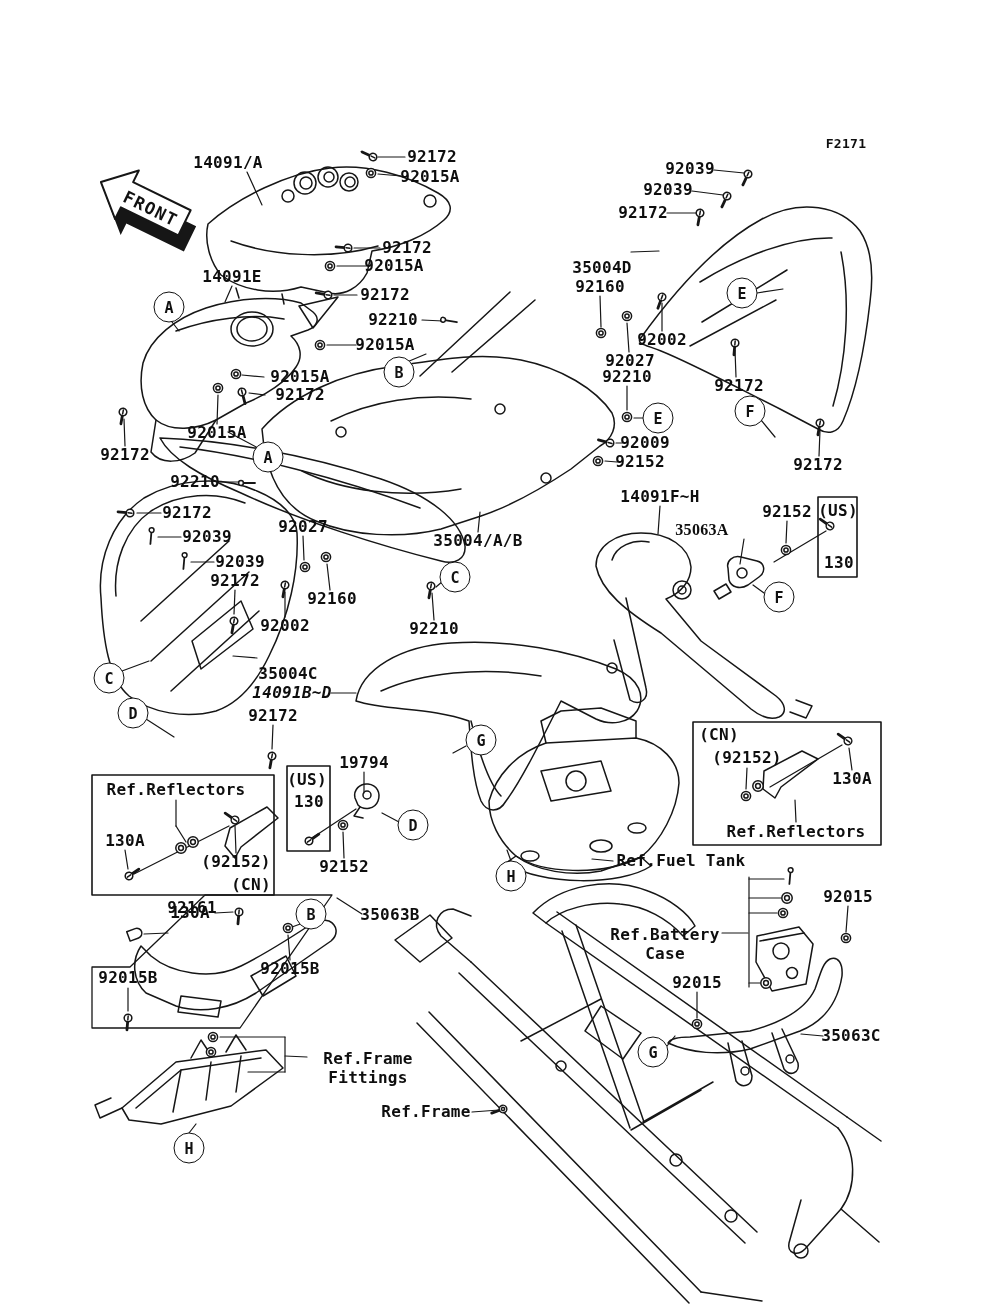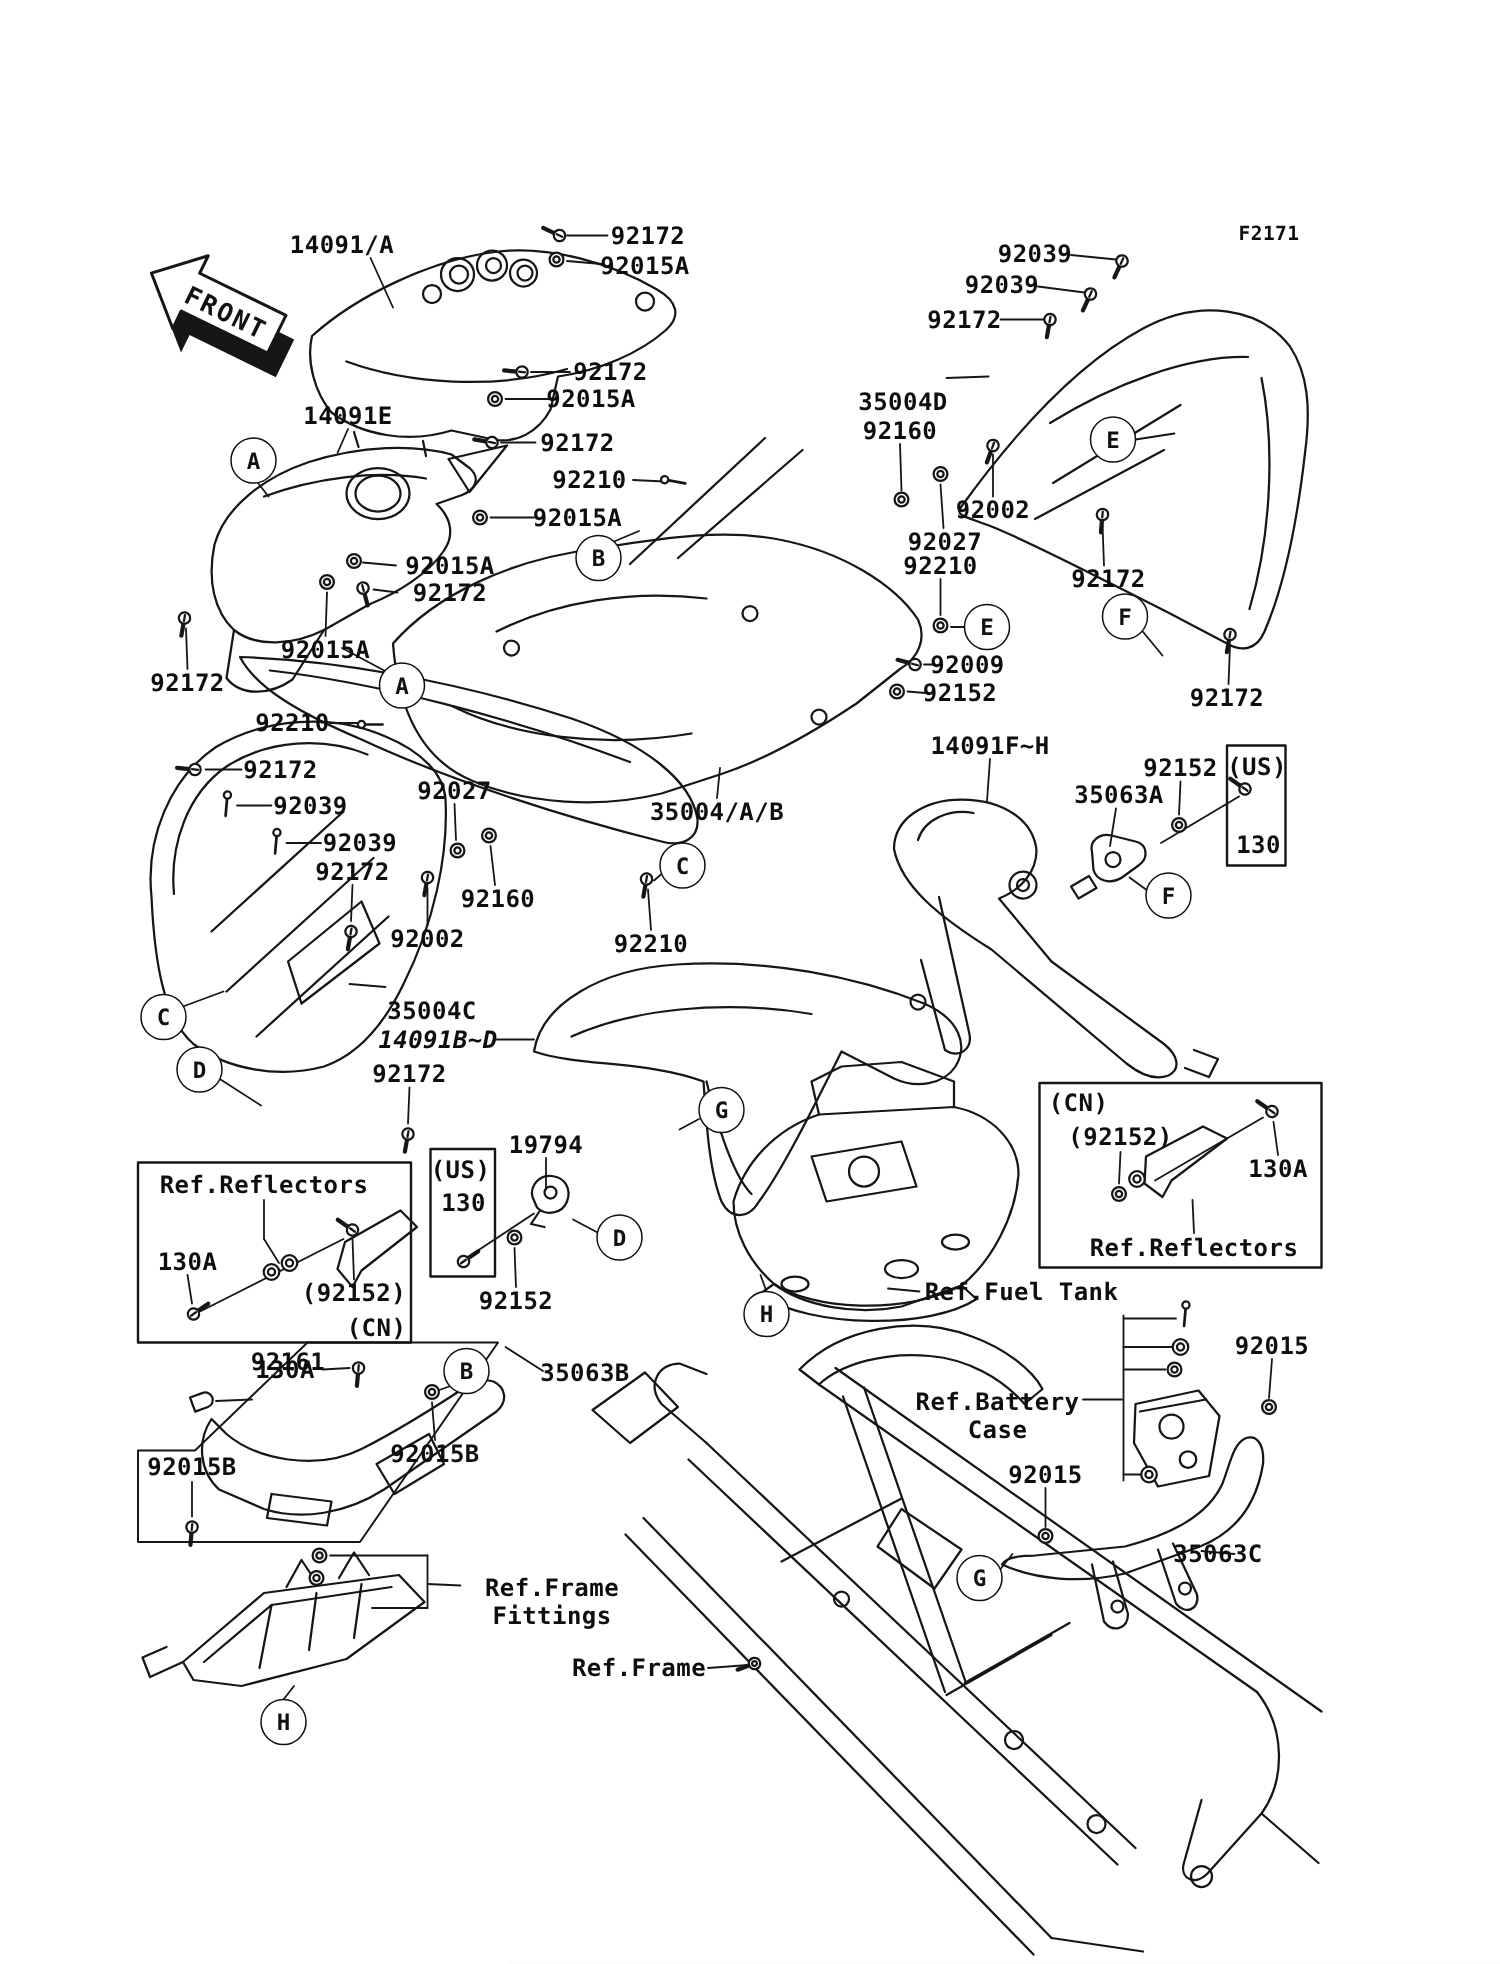--- a/index.html
+++ b/index.html
@@ -539,21 +539,21 @@
     <div class="plabel" style="left: 217px; top: 433px;">92015A</div>
     <div class="plabel" style="left: 125px; top: 455px;">92172</div>
     <div class="plabel" style="left: 645px; top: 443px;">92009</div>
     <div class="plabel" style="left: 640px; top: 462px;">92152</div>
     <div class="plabel" style="left: 818px; top: 465px;">92172</div>
     <div class="plabel" style="left: 195px; top: 482px;">92210</div>
     <div class="plabel" style="left: 660px; top: 497px;">14091F~H</div>
     <div class="plabel" style="left: 187px; top: 513px;">92172</div>
     <div class="plabel" style="left: 787px; top: 512px;">92152</div>
     <div class="plabel" style="left: 207px; top: 537px;">92039</div>
-    <div class="plabel" style="left: 746px; top: 530px;">35063A</div>
+    <div class="plabel" style="left: 702px; top: 530px; font-family: Liberation Serif, serif;">35063A</div>
     <div class="plabel" style="left: 240px; top: 562px;">92039</div>
     <div class="plabel" style="left: 235px; top: 581px;">92172</div>
     <div class="plabel" style="left: 303px; top: 527px;">92027</div>
     <div class="plabel" style="left: 478px; top: 541px;">35004/A/B</div>
     <div class="plabel" style="left: 332px; top: 599px;">92160</div>
     <div class="plabel" style="left: 285px; top: 626px;">92002</div>
     <div class="plabel" style="left: 434px; top: 629px;">92210</div>
     <div class="plabel" style="left: 288px; top: 674px;">35004C</div>
     <div class="plabel" style="left: 292px; top: 693px; font-style: italic;">14091B~D</div>
     <div class="plabel" style="left: 273px; top: 716px;">92172</div>
@@ -562,37 +562,37 @@
     <div class="plabel" style="left: 681px; top: 861px;">Ref.Fuel Tank</div>
     <div class="plabel" style="left: 190px; top: 913px;">130A</div>
     <div class="plabel" style="left: 192px; top: 908px;">92161</div>
     <div class="plabel" style="left: 390px; top: 915px;">35063B</div>
     <div class="plabel" style="left: 290px; top: 969px;">92015B</div>
     <div class="plabel" style="left: 128px; top: 978px;">92015B</div>
     <div class="plabel" style="left: 848px; top: 897px;">92015</div>
     <div class="plabel" style="left: 665px; top: 944px;">Ref.Battery
 Case</div>
     <div class="plabel" style="left: 697px; top: 983px;">92015</div>
-    <div class="plabel" style="left: 812px; top: 1036px; text-align: center;">35063C</div>
+    <div class="plabel" style="left: 851px; top: 1036px; text-align: center;">35063C</div>
     <div class="plabel" style="left: 368px; top: 1068px;">Ref.Frame
 Fittings</div>
     <div class="plabel" style="left: 426px; top: 1112px;">Ref.Frame</div>
     <div class="plabel" style="left: 838px; top: 511px;">(US)</div>
     <div class="plabel" style="left: 839px; top: 563px;">130</div>
     <div class="plabel" style="left: 307px; top: 780px;">(US)</div>
     <div class="plabel" style="left: 309px; top: 802px;">130</div>
     <div class="plabel" style="left: 176px; top: 790px;">Ref.Reflectors</div>
     <div class="plabel" style="left: 125px; top: 841px;">130A</div>
     <div class="plabel" style="left: 236px; top: 862px;">(92152)</div>
     <div class="plabel" style="left: 251px; top: 885px;">(CN)</div>
     <div class="plabel" style="left: 719px; top: 735px;">(CN)</div>
     <div class="plabel" style="left: 747px; top: 758px;">(92152)</div>
     <div class="plabel" style="left: 852px; top: 779px;">130A</div>
     <div class="plabel" style="left: 796px; top: 832px;">Ref.Reflectors</div>
-    <div class="plabel" style="left: 846px; top: 157px; font-size: 13px;">F2171</div>
+    <div class="plabel" style="left: 846px; top: 144px; font-size: 13px;">F2171</div>
     <div class="callout" style="left: 169px; top: 307px;">A</div>
     <div class="callout" style="left: 268px; top: 457px;">A</div>
     <div class="callout" style="left: 399px; top: 372px;">B</div>
     <div class="callout" style="left: 311px; top: 914px;">B</div>
     <div class="callout" style="left: 455px; top: 577px;">C</div>
     <div class="callout" style="left: 109px; top: 678px;">C</div>
     <div class="callout" style="left: 133px; top: 713px;">D</div>
     <div class="callout" style="left: 413px; top: 825px;">D</div>
     <div class="callout" style="left: 742px; top: 293px;">E</div>
     <div class="callout" style="left: 658px; top: 418px;">E</div>

